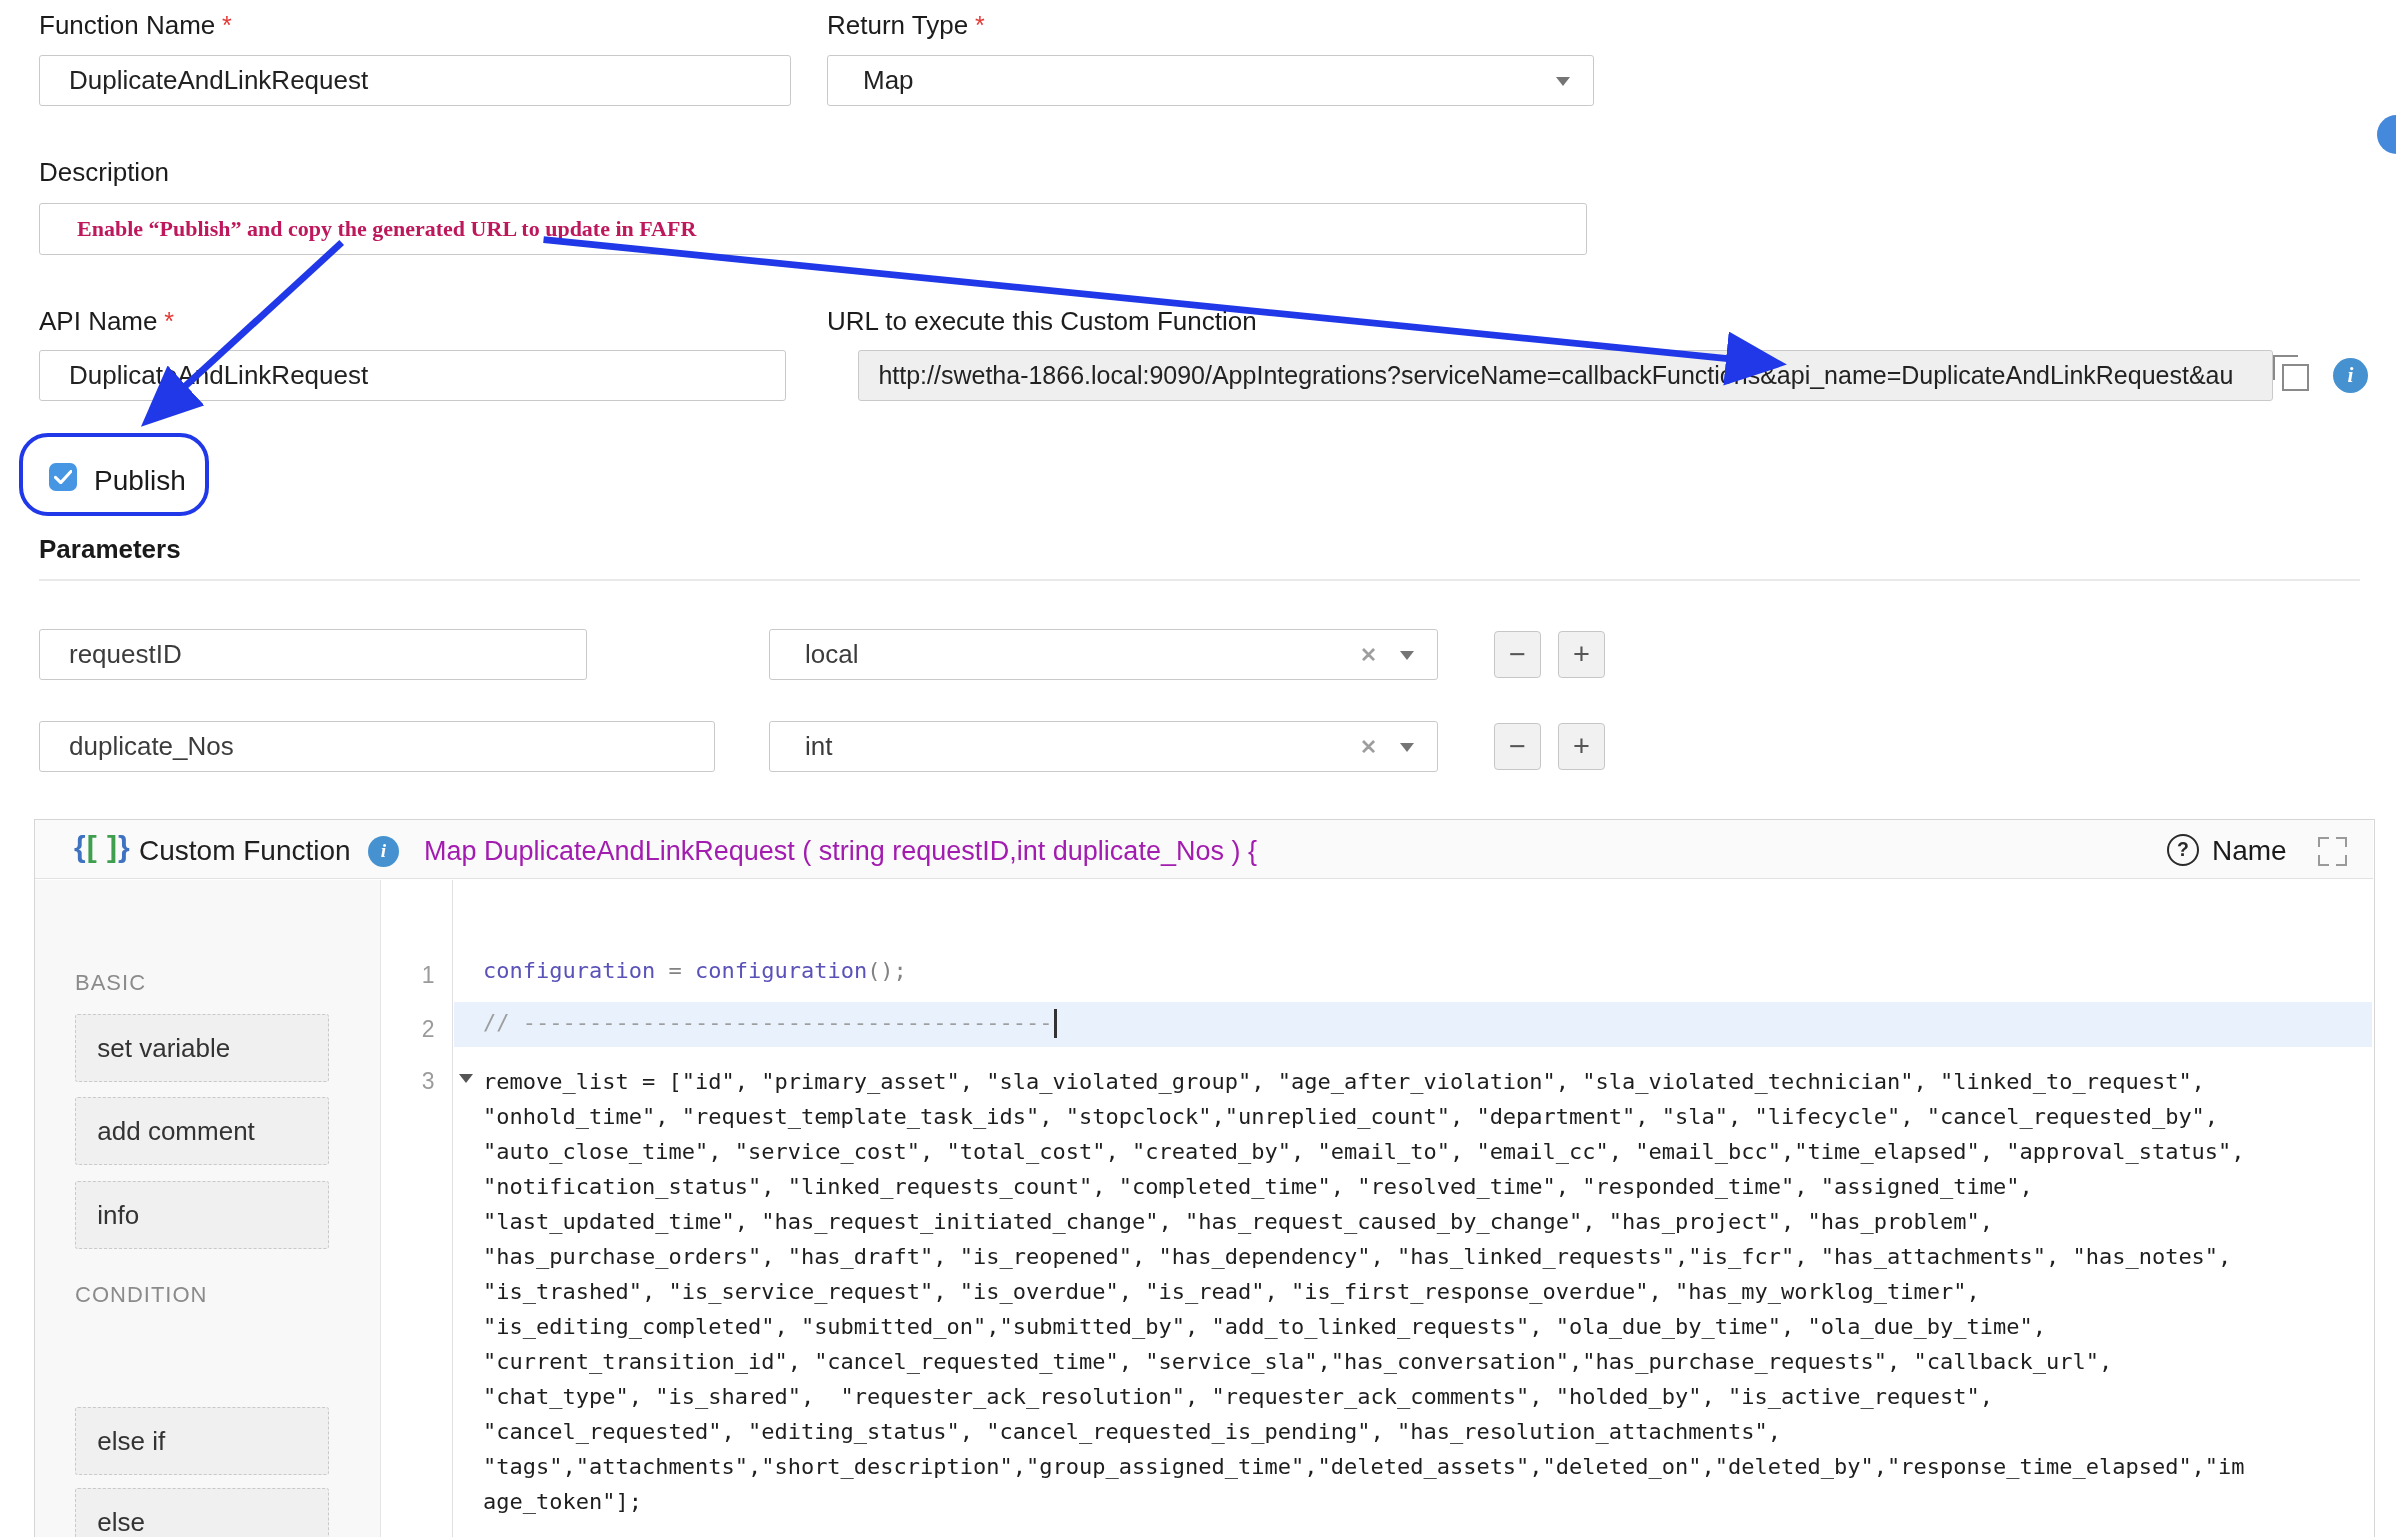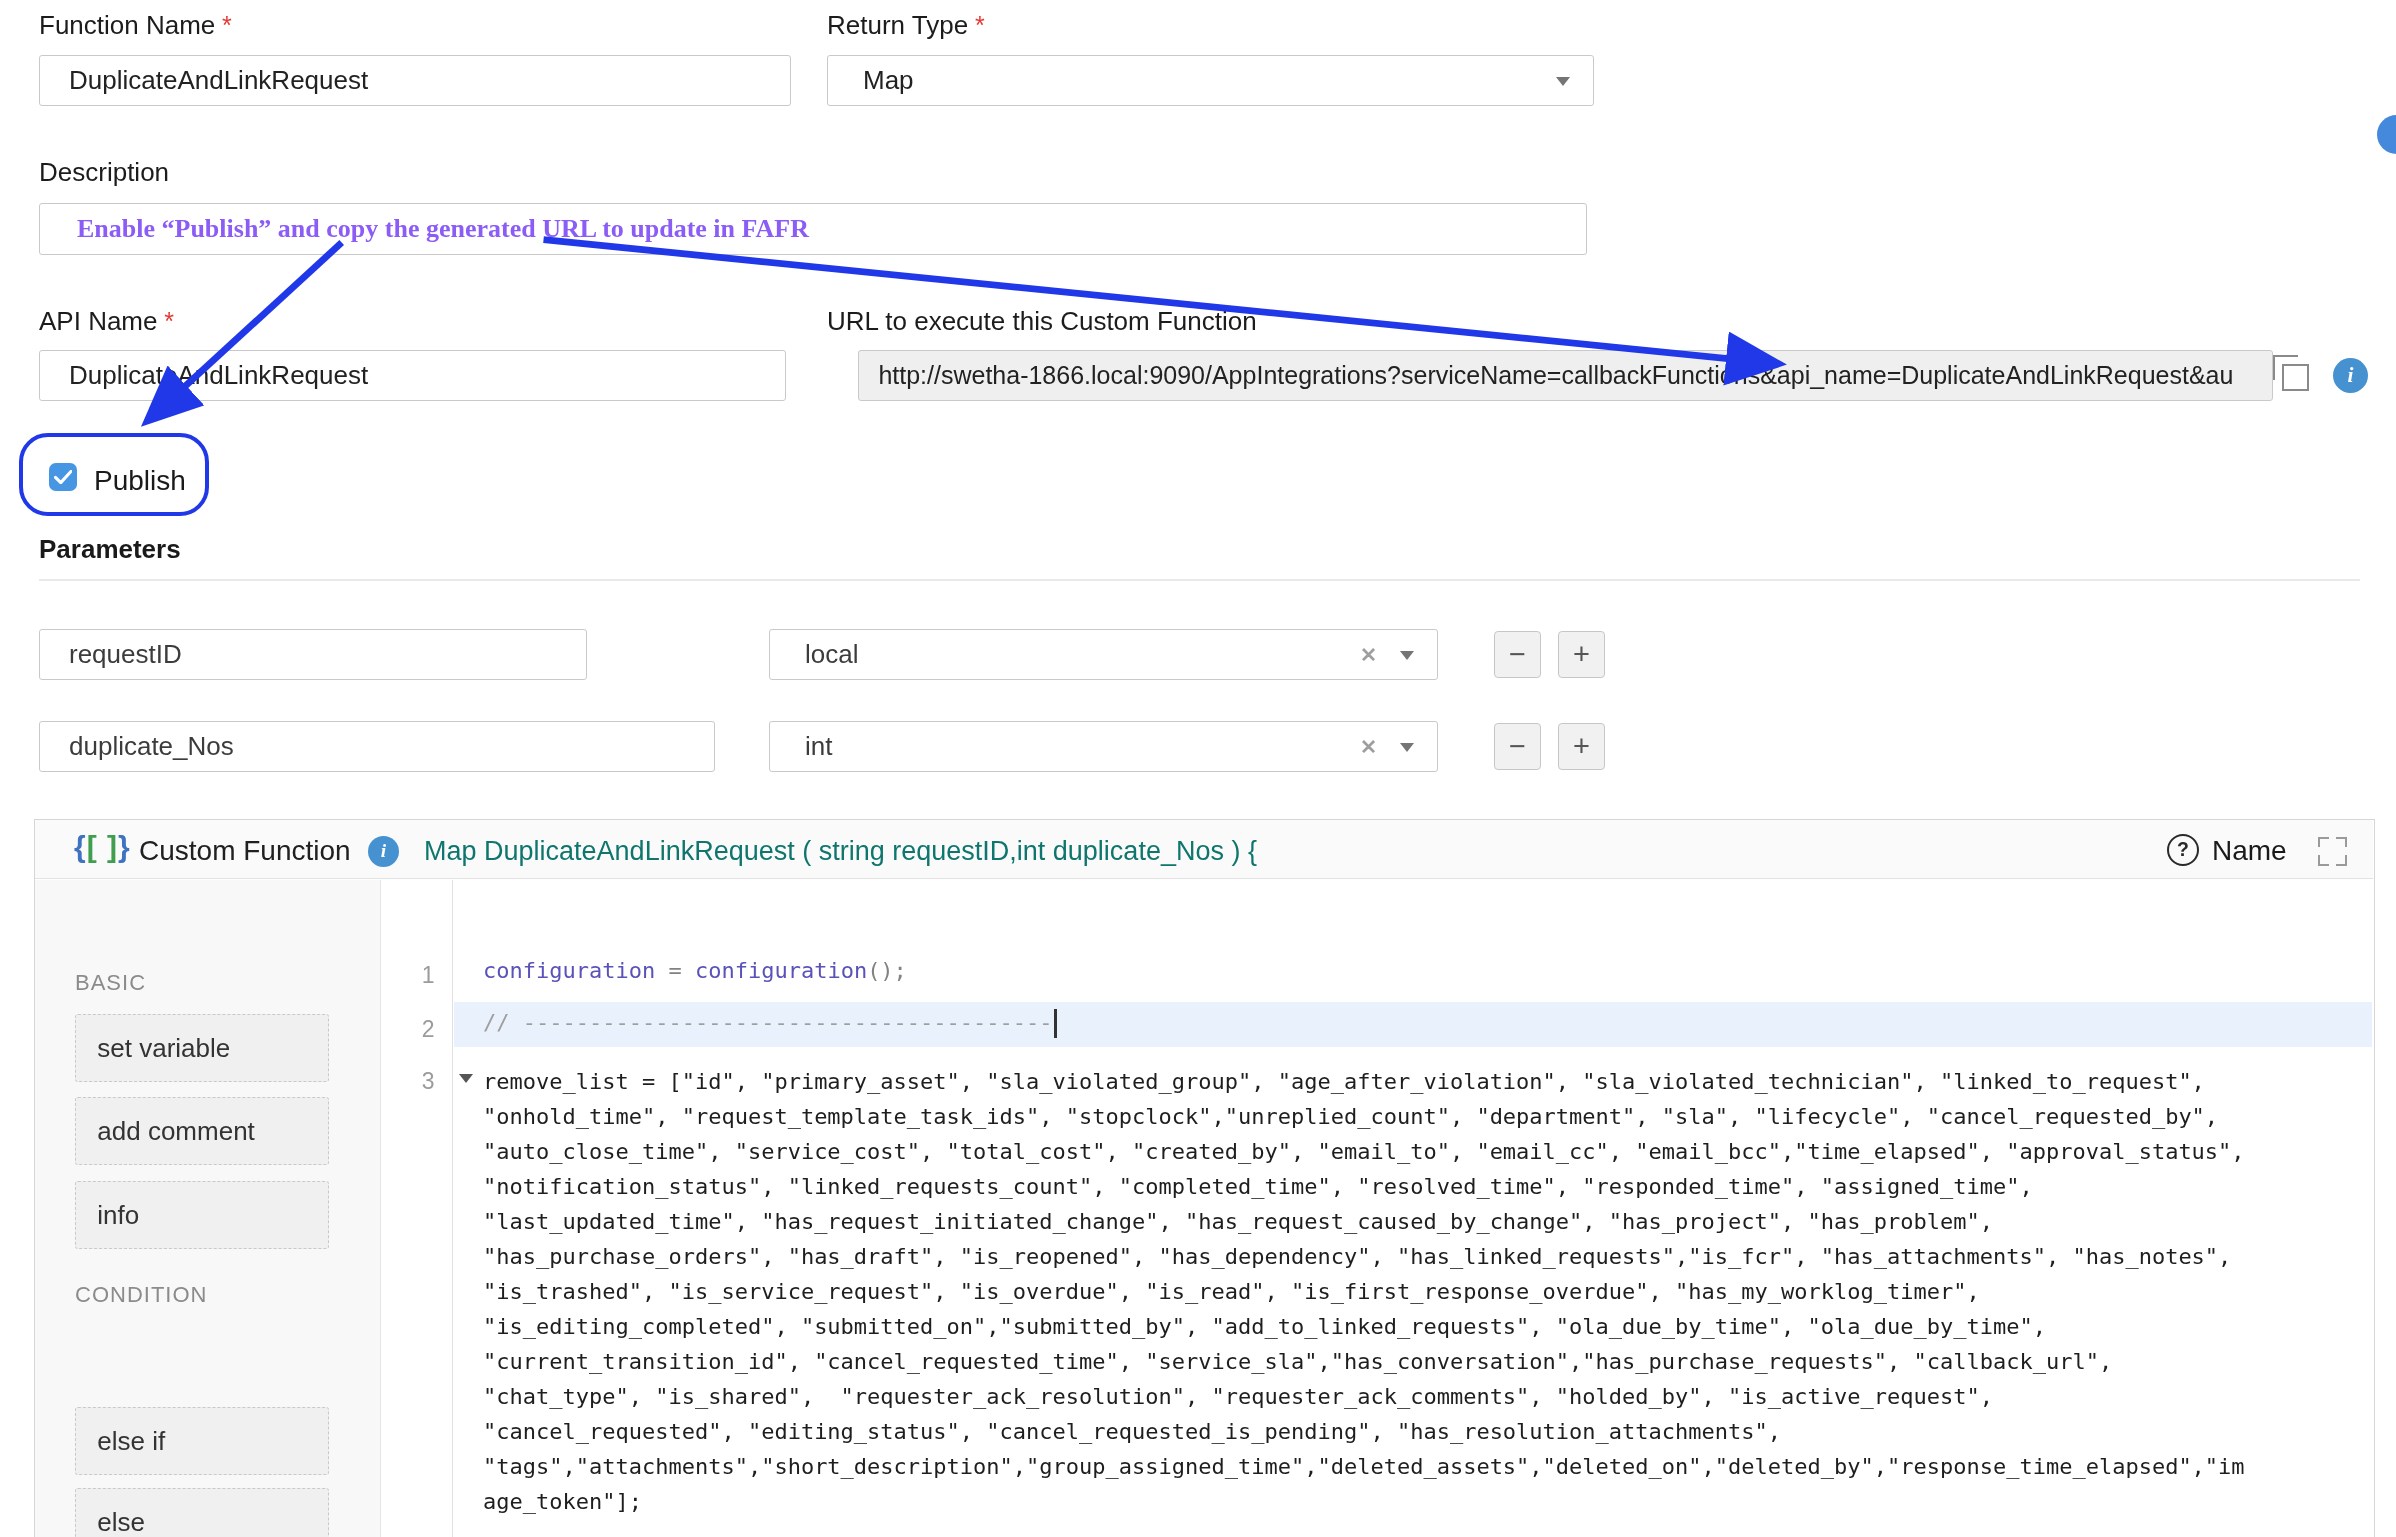--- a/index.html
+++ b/index.html
@@ -20,21 +20,21 @@
     border-top:9.7px solid #757575;position:absolute;right:23px;top:21.3px;
   }
   .sel .clear{position:absolute;right:60px;top:12.6px;color:#9e9e9e;font-size:20.4px;font-weight:bold;}
   .stepbtn{
     width:47px;height:47px;background:#f1f1f1;border:1.5px solid #c6c6c6;border-radius:3.9px;
     display:flex;align-items:center;justify-content:center;font-size:29px;color:#555;
   }
   .heading{font-size:26px;font-weight:bold;color:#1a1a1a;}
   .divider{height:1.5px;background:#e9e9e9;}
   .blue-note{
-    font-family:"Liberation Serif",serif;font-weight:bold;font-size:26px;color:#8b5cf6;white-space:nowrap;
+    font-family:"Liberation Serif",serif;font-weight:bold;font-size:22px;color:#be185d;white-space:nowrap;
   }
   .checkbox{
     width:28px;height:28px;border-radius:6.8px;background:#4696e3;
     display:flex;align-items:center;justify-content:center;
   }
   .ring{border:4.9px solid #2038e8;border-radius:29px;}
   
   .panel{border:1.5px solid #d6d6d6;background:#fff;}
   .panel-header{background:#fafafa;border-bottom:1.5px solid #e2e2e2;}
   .cf-icon{font-size:30px;font-weight:bold;letter-spacing:1px;}
@@ -150,21 +150,21 @@
 <div class="abs stepbtn" style="left:1558px;top:723px;">+</div>
 
 <div class="abs panel" style="left:34px;top:819px;width:2341px;height:737px;">
 
   <div class="abs panel-header" style="left:0;top:0;width:2338px;height:59px;">
     <div class="abs cf-icon" style="left:39px;top:9.7px;">
       <span class="b">{</span><span class="g">[ ]</span><span class="b">}</span>
     </div>
     <div class="abs" style="left:104px;top:14.6px;font-size:28px;color:#202020;">Custom Function</div>
     <div class="abs info-badge" style="left:333px;top:15.5px;width:31px;height:31px;font-size:19.4px;">i</div>
-    <div class="abs" style="left:389px;top:15.5px;font-size:27px;color:#0f766e;white-space:nowrap;">Map DuplicateAndLinkRequest ( string requestID,int duplicate_Nos ) {</div>
+    <div class="abs" style="left:389px;top:15.5px;font-size:27px;color:#a21caf;white-space:nowrap;">Map DuplicateAndLinkRequest ( string requestID,int duplicate_Nos ) {</div>
     <div class="abs help-circle" style="left:2132px;top:13.6px;">?</div>
     <div class="abs" style="left:2177px;top:14.6px;font-size:28px;color:#1a1a1a;">Name</div>
     <div class="abs fs-ic" style="left:2283px;top:16.5px;">
       <i class="tl"></i>
         <i class="tr"></i>
         <i class="bl"></i>
         <i class="br"></i>
     </div>
   </div>
 

